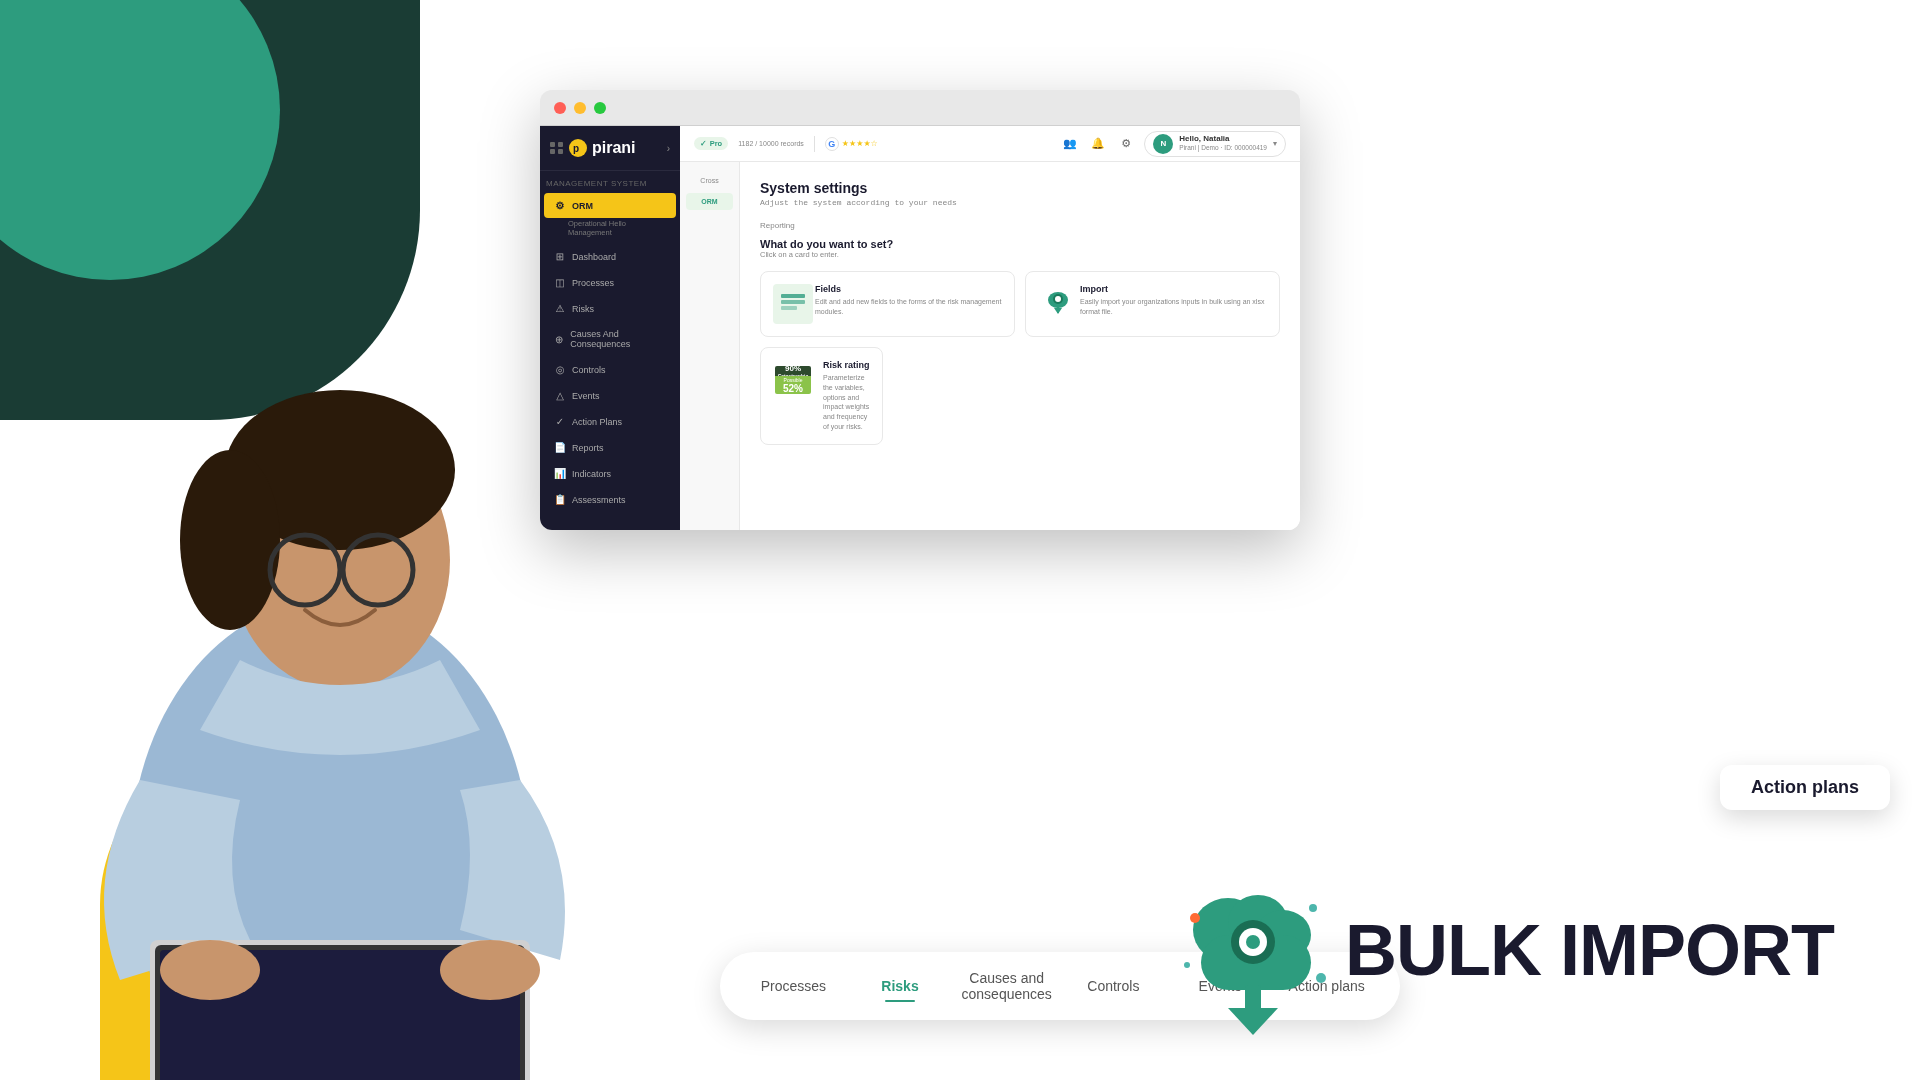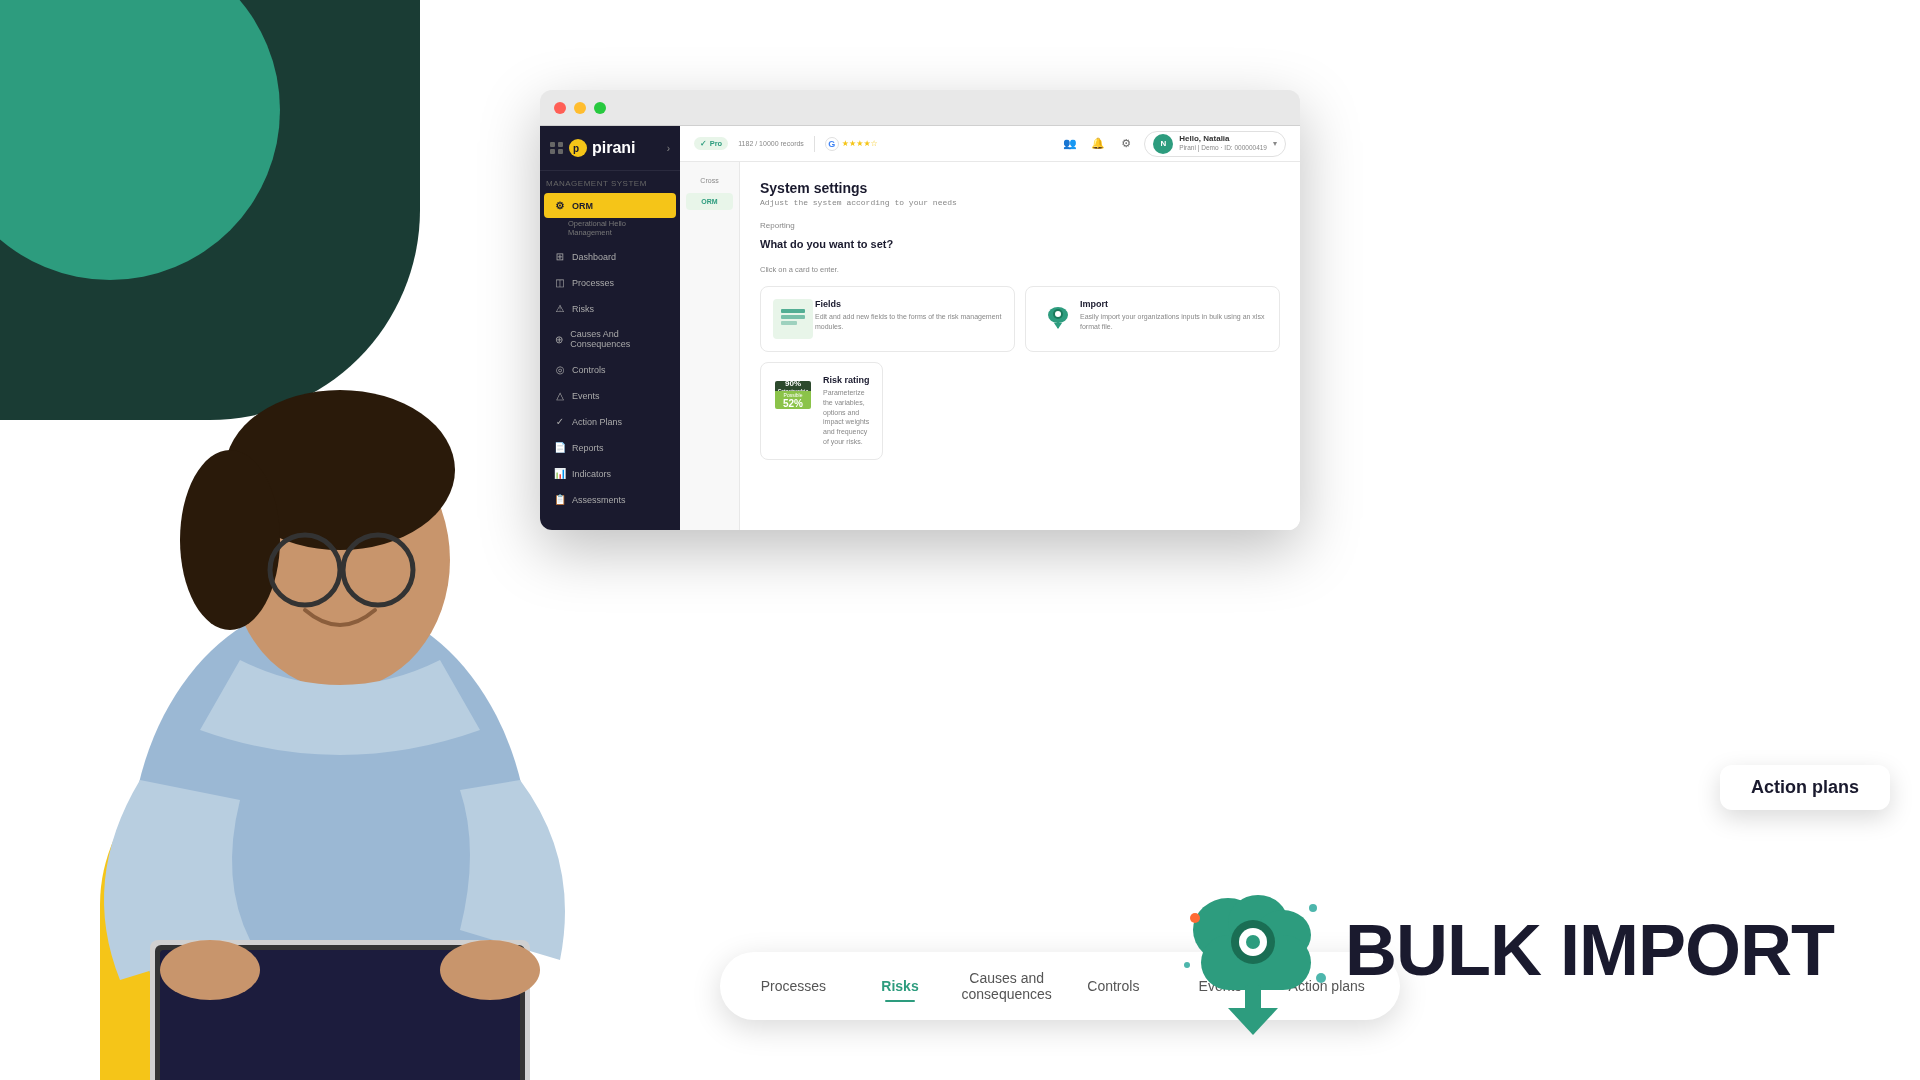--- a/index.html
+++ b/index.html
@@ -292,21 +292,21 @@
     }
     .settings-section-label {
       font-size: 8px;
       color: #888;
       margin-bottom: 8px;
     }
     .settings-question {
       font-size: 11px;
       font-weight: 700;
       color: #1a1a2e;
-      margin-bottom: 15px;
+      margin-bottom: 0;
     }
     .settings-hint {
       font-size: 7.5px;
       color: #888;
       margin-bottom: 12px;
     }
     .settings-cards {
       display: grid;
       grid-template-columns: 1fr 1fr;
       gap: 10px;

